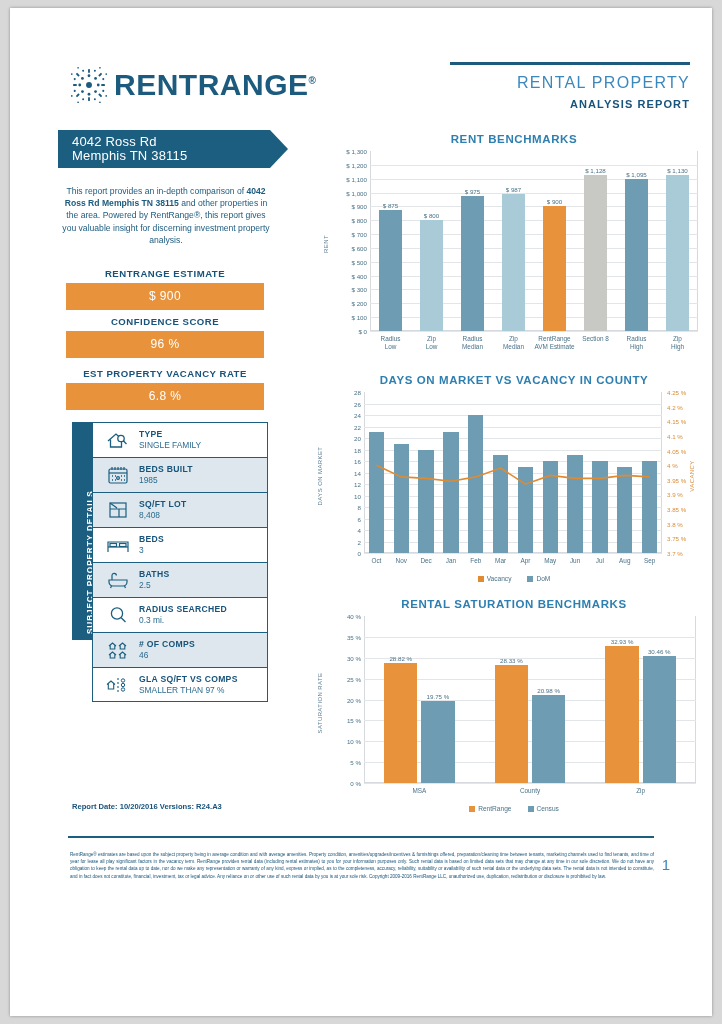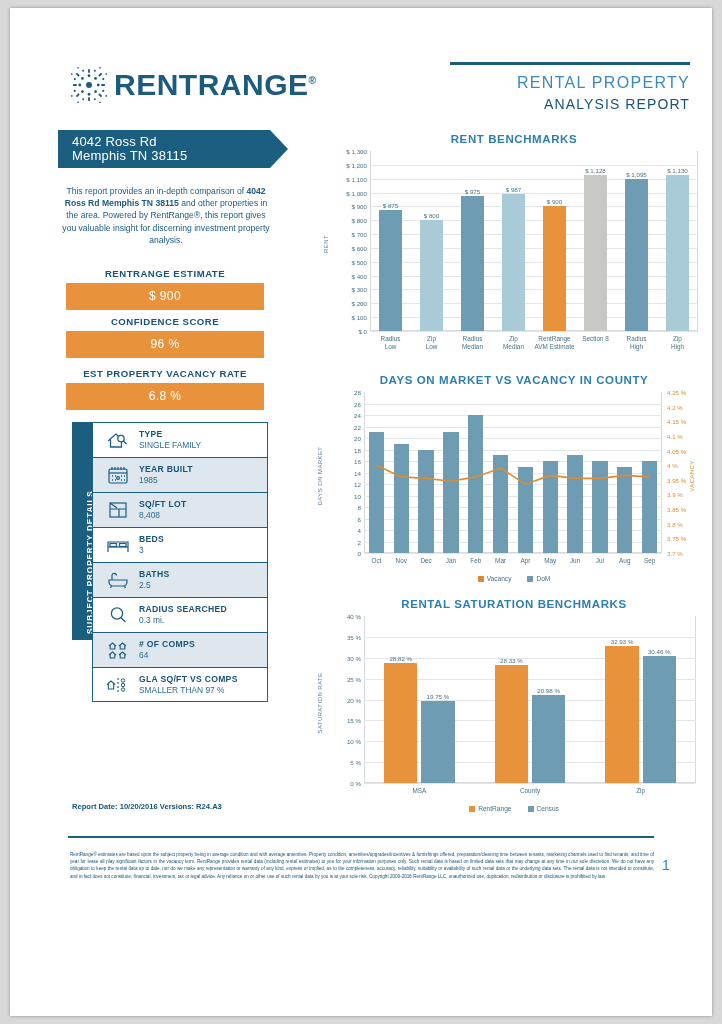--- a/index.html
+++ b/index.html
@@ -21,21 +21,21 @@
   .logo-wrap { position: absolute; left: 58px; top: 8px; display: flex; align-items: center; }
   .logo-mark { width: 42px; height: 42px; }
   .logo-text {
     font-size: 30px; font-weight: bold; letter-spacing: .5px;
     color: #1d5b7e; margin-left: 4px;
   }
   .logo-reg { font-size: 10px; vertical-align: super; color: #1d5b7e; }
   .title-block { position: absolute; right: 22px; top: 6px; text-align: right; width: 240px; }
   .title-rule { height: 3px; background: #1d5b7e; margin-bottom: 7px; }
   .title-1 { font-size: 16px; color: #3c88bd; letter-spacing: 1.3px; line-height: 21px; }
-  .title-2 { font-size: 14px; color: #17537a; letter-spacing: 1.1px; font-weight: normal; line-height: 22px; }
+  .title-2 { font-size: 11px; color: #17537a; letter-spacing: 1.1px; font-weight: bold; line-height: 22px; }
 
   
   .addr-banner {
     position: absolute; left: 48px; top: 122px;
     width: 212px; height: 38px; background: #1b5e80;
     color: #fff; padding: 5px 0 0 14px;
   }
   .addr-banner .l { font-size: 13px; font-weight: normal; line-height: 14px; letter-spacing: .2px; }
   .addr-arrow {
     position: absolute; left: 260px; top: 122px;
@@ -250,21 +250,21 @@
         <div class="ic">
           <svg width="24" height="20" viewBox="0 0 24 20" fill="none" stroke="#1b5e80" stroke-width="1.2">
             <rect x="3" y="4" width="18" height="14" rx="1.5"></rect>
             <path d="M3 8 H21"></path>
             <path d="M6 2 V5 M9 2 V5 M12 2 V5 M15 2 V5 M18 2 V5"></path>
             <circle cx="12" cy="13" r="1.4"></circle>
             <path d="M6 11h1 M9 11h1 M15 11h1 M18 11h1 M6 15h1 M9 15h1 M15 15h1 M18 15h1" stroke-width="1.4"></path>
           </svg>
         </div>
         <div class="tx">
-            <div class="k">YEAR BUILT</div>
+            <div class="k">BEDS BUILT</div>
             <div class="v">1985</div>
           </div>
       </div>
 
 
       <div class="drow alt">
         <div class="ic">
           <svg width="24" height="20" viewBox="0 0 24 20" fill="none" stroke="#1b5e80" stroke-width="1.2">
             <rect x="4" y="3" width="16" height="14"></rect>
             <path d="M4 9 H20 M13 9 V17 M4 3 L11 8"></path>
@@ -323,21 +323,21 @@
         <div class="ic">
           <svg width="26" height="20" viewBox="0 0 26 20" fill="none" stroke="#1b5e80" stroke-width="1.1">
             <path d="M4 6 L7.5 3 L11 6 M5.2 5.2 V9 H9.8 V5.2"></path>
             <path d="M14 6 L17.5 3 L21 6 M15.2 5.2 V9 H19.8 V5.2"></path>
             <path d="M4 15 L7.5 12 L11 15 M5.2 14.2 V18 H9.8 V14.2"></path>
             <path d="M14 15 L17.5 12 L21 15 M15.2 14.2 V18 H19.8 V14.2"></path>
           </svg>
         </div>
         <div class="tx">
             <div class="k"># OF COMPS</div>
-            <div class="v">64</div>
+            <div class="v">46</div>
           </div>
       </div>
 
       <div class="drow">
         <div class="ic">
           <svg width="28" height="20" viewBox="0 0 28 20" fill="none" stroke="#1b5e80" stroke-width="1.1">
             <path d="M3 9.5 L7 6 L11 9.5 M4.3 8.8 V14 H9.7 V8.8"></path>
             <path d="M14 3 V17" stroke-dasharray="2 2"></path>
             <g stroke-width="1">
                 <circle cx="19" cy="5.5" r="1.7"></circle>

